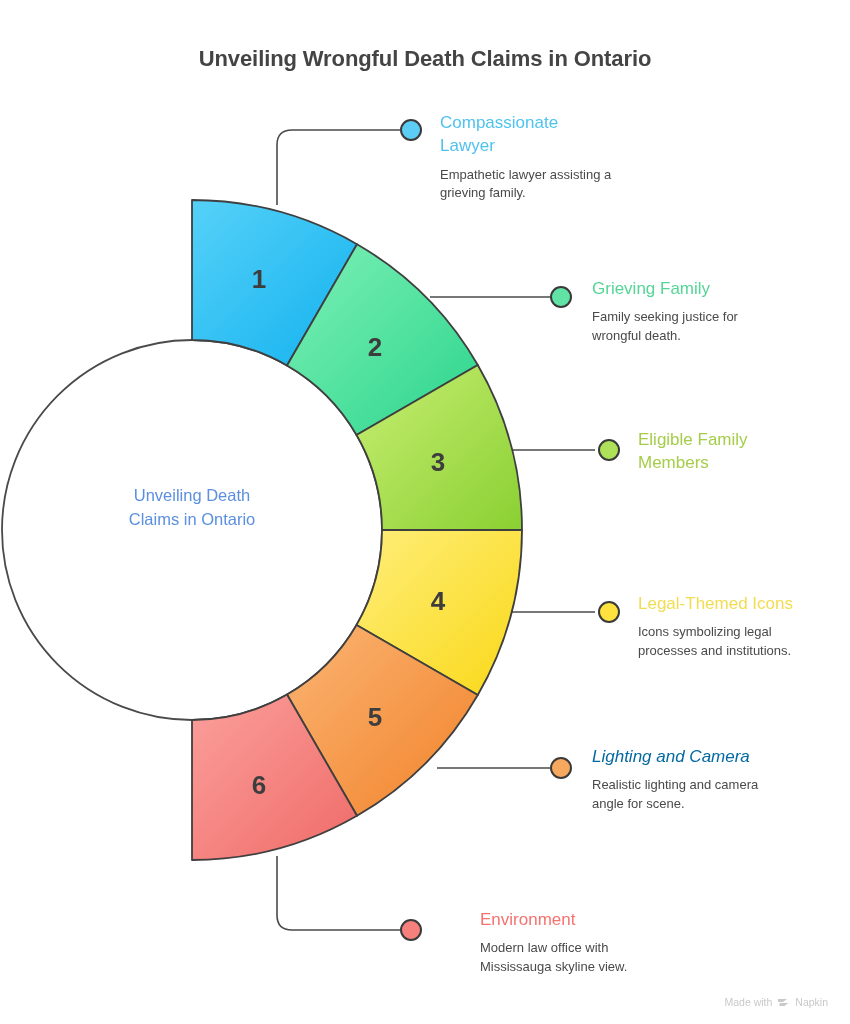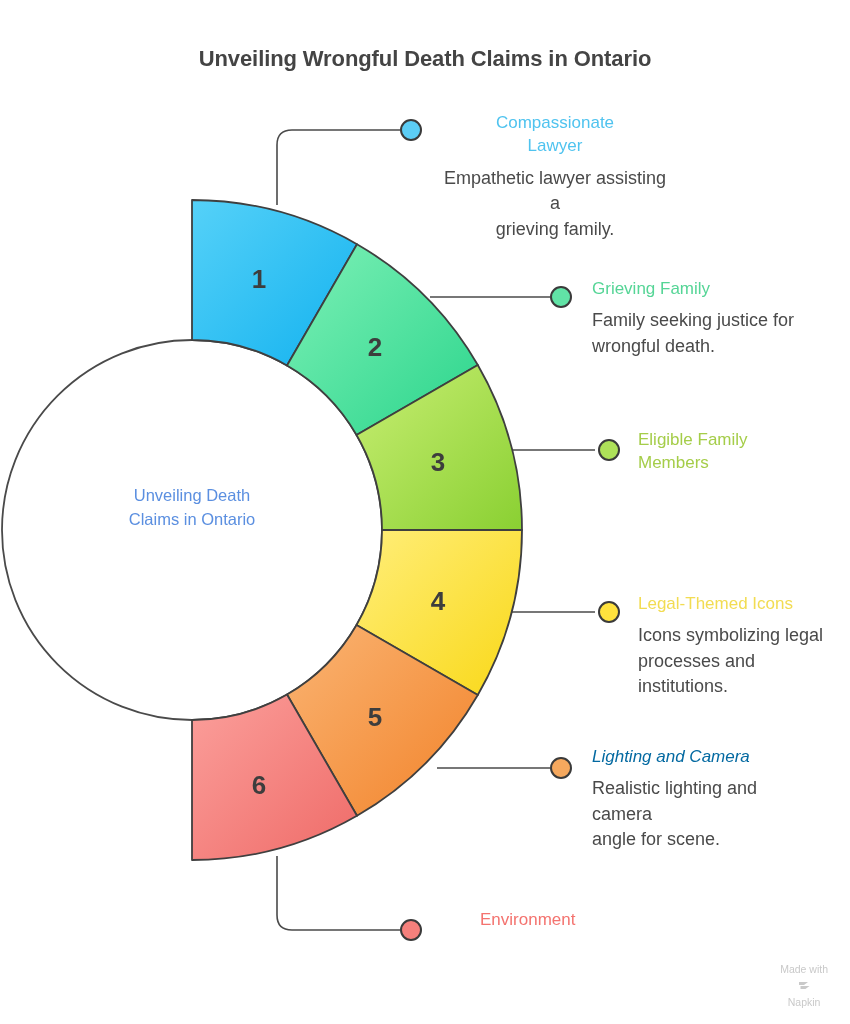--- a/index.html
+++ b/index.html
@@ -61,42 +61,41 @@
   .callout {
     position: absolute;
   }
   .callout .c-title {
     font-size: 17px;
     line-height: 1.37;
     white-space: pre-line;
     margin: 0;
   }
   .callout .c-desc {
-    font-size: 18px;
+    font-size: 13px;
     color: #4a4a4a;
     line-height: 1.42;
     white-space: pre-line;
     margin-top: 8px;
   }
   .dot {
     position: absolute;
     width: 22px; height: 22px;
     border-radius: 50%;
     border: 2px solid #3a3a3a;
   }
   
   #footer {
     position: absolute;
     right: 22px; bottom: 16px;
     display: flex;
     align-items: center;
     gap: 5px;
     font-size: 10.5px;
     color: #c9c9c9;
-    flex-direction: column;
   }
   #napkin-logo { display: block; }
 </style>
 </head>
 <body>
 
 <div id="page">
 
   <div id="title">Unveiling Wrongful Death Claims in Ontario</div>
 
@@ -163,21 +162,21 @@
       <text x="259" y="785">6</text>
     </g>
   </svg>
 
   <div id="center-block">
     <div id="center-title">Unveiling Death
 Claims in Ontario</div>
   </div>
 
   <div class="dot" style="left:400px; top:119px; background:#5ccdf5;"></div>
-  <div class="callout" style="left:440px; top:111px; width:230px;text-align:center;">
+  <div class="callout" style="left:440px; top:111px; width:230px;">
     <p class="c-title" style="color:#4fc3ef;">Compassionate
 Lawyer</p>
     <p class="c-desc">Empathetic lawyer assisting a
 grieving family.</p>
   </div>
 
   <div class="dot" style="left:550px; top:286px; background:#61e3a6;"></div>
   <div class="callout" style="left:592px; top:277px; width:230px;">
     <p class="c-title" style="color:#55d596;">Grieving Family</p>
     <p class="c-desc">Family seeking justice for
@@ -200,20 +199,22 @@
   <div class="dot" style="left:550px; top:757px; background:#f5a85e;"></div>
   <div class="callout" style="left:592px; top:745px; width:230px;">
     <p class="c-title" style="color:#0369a1;font-style:italic;">Lighting and Camera</p>
     <p class="c-desc">Realistic lighting and camera
 angle for scene.</p>
   </div>
 
   <div class="dot" style="left:400px; top:919px; background:#f5807c;"></div>
   <div class="callout" style="left:440px; top:908px; width:230px;margin-left:40px;">
     <p class="c-title" style="color:#f4736f;">Environment</p>
+    <p class="c-desc">Modern law office with
+Mississauga skyline view.</p>
   </div>
 
   <div id="footer">
     <span>Made with</span>
     <svg id="napkin-logo" width="13" height="11" viewBox="0 0 13 11">
       <path d="M1 2 L10 2 L6 5 L1 5 Z" fill="#c9c9c9"></path>
       <path d="M2.5 6 L11.5 6 L7.5 9 L2.5 9 Z" fill="#c9c9c9"></path>
     </svg>
     <span>Napkin</span>
   </div>

